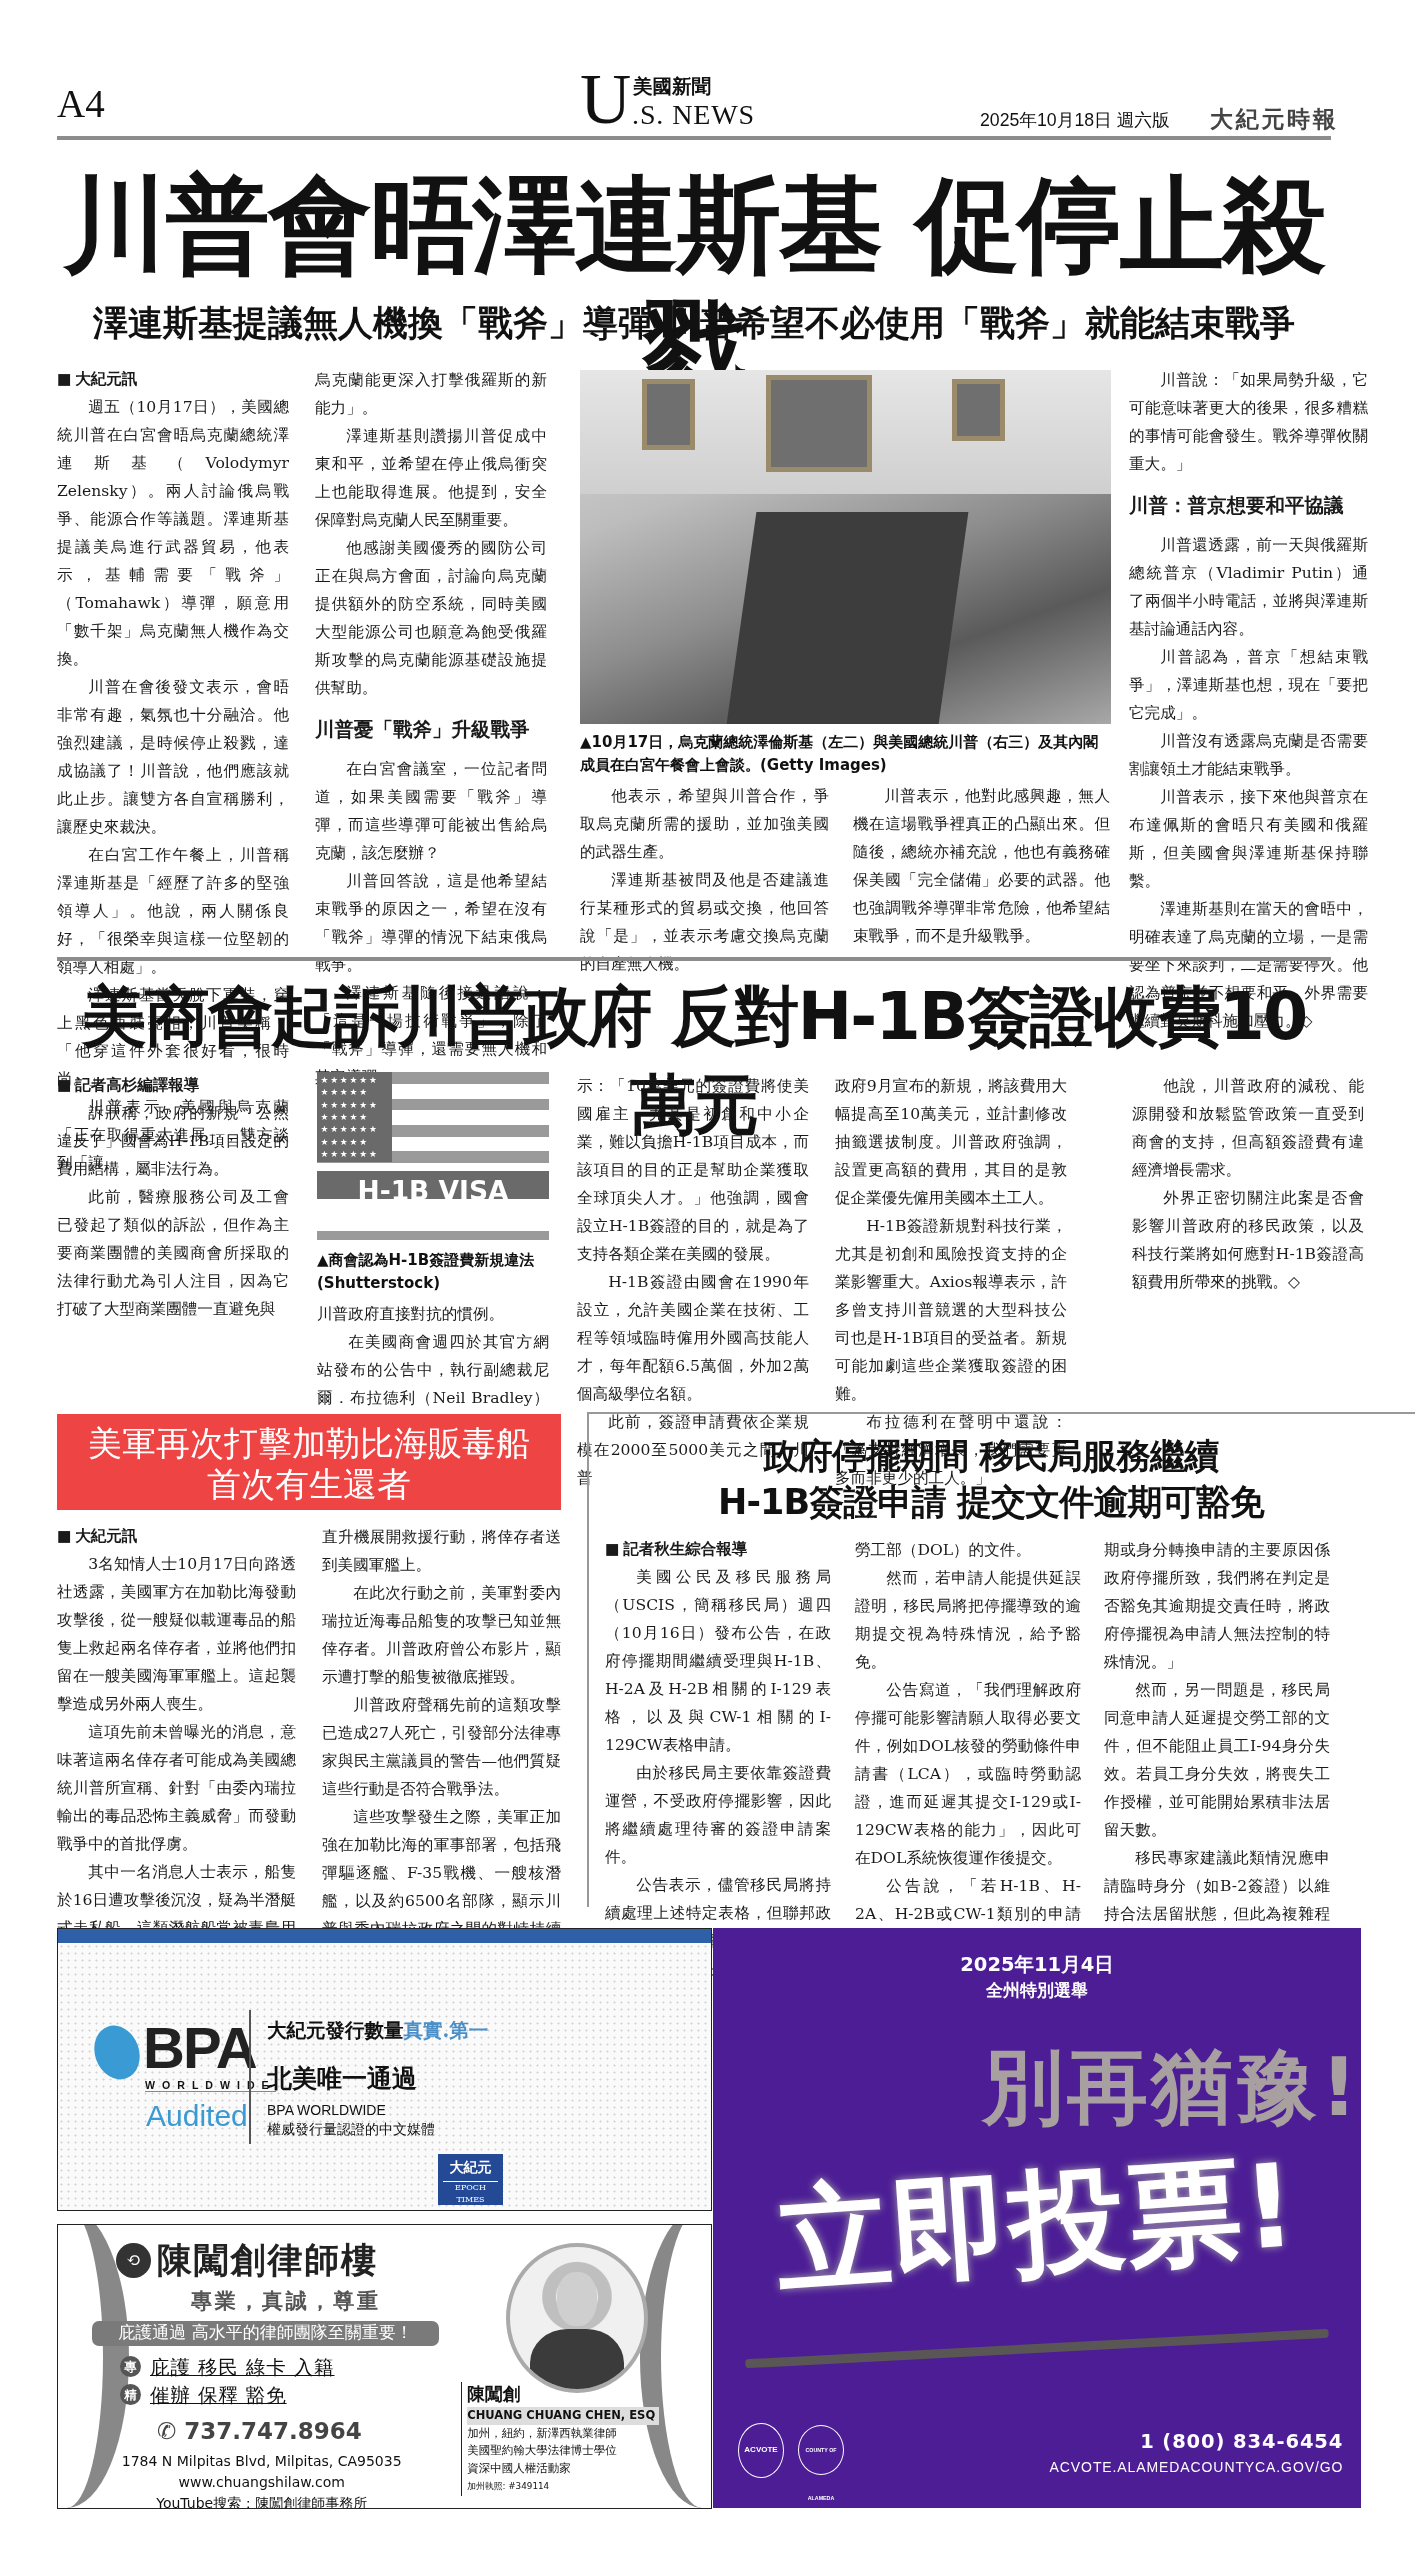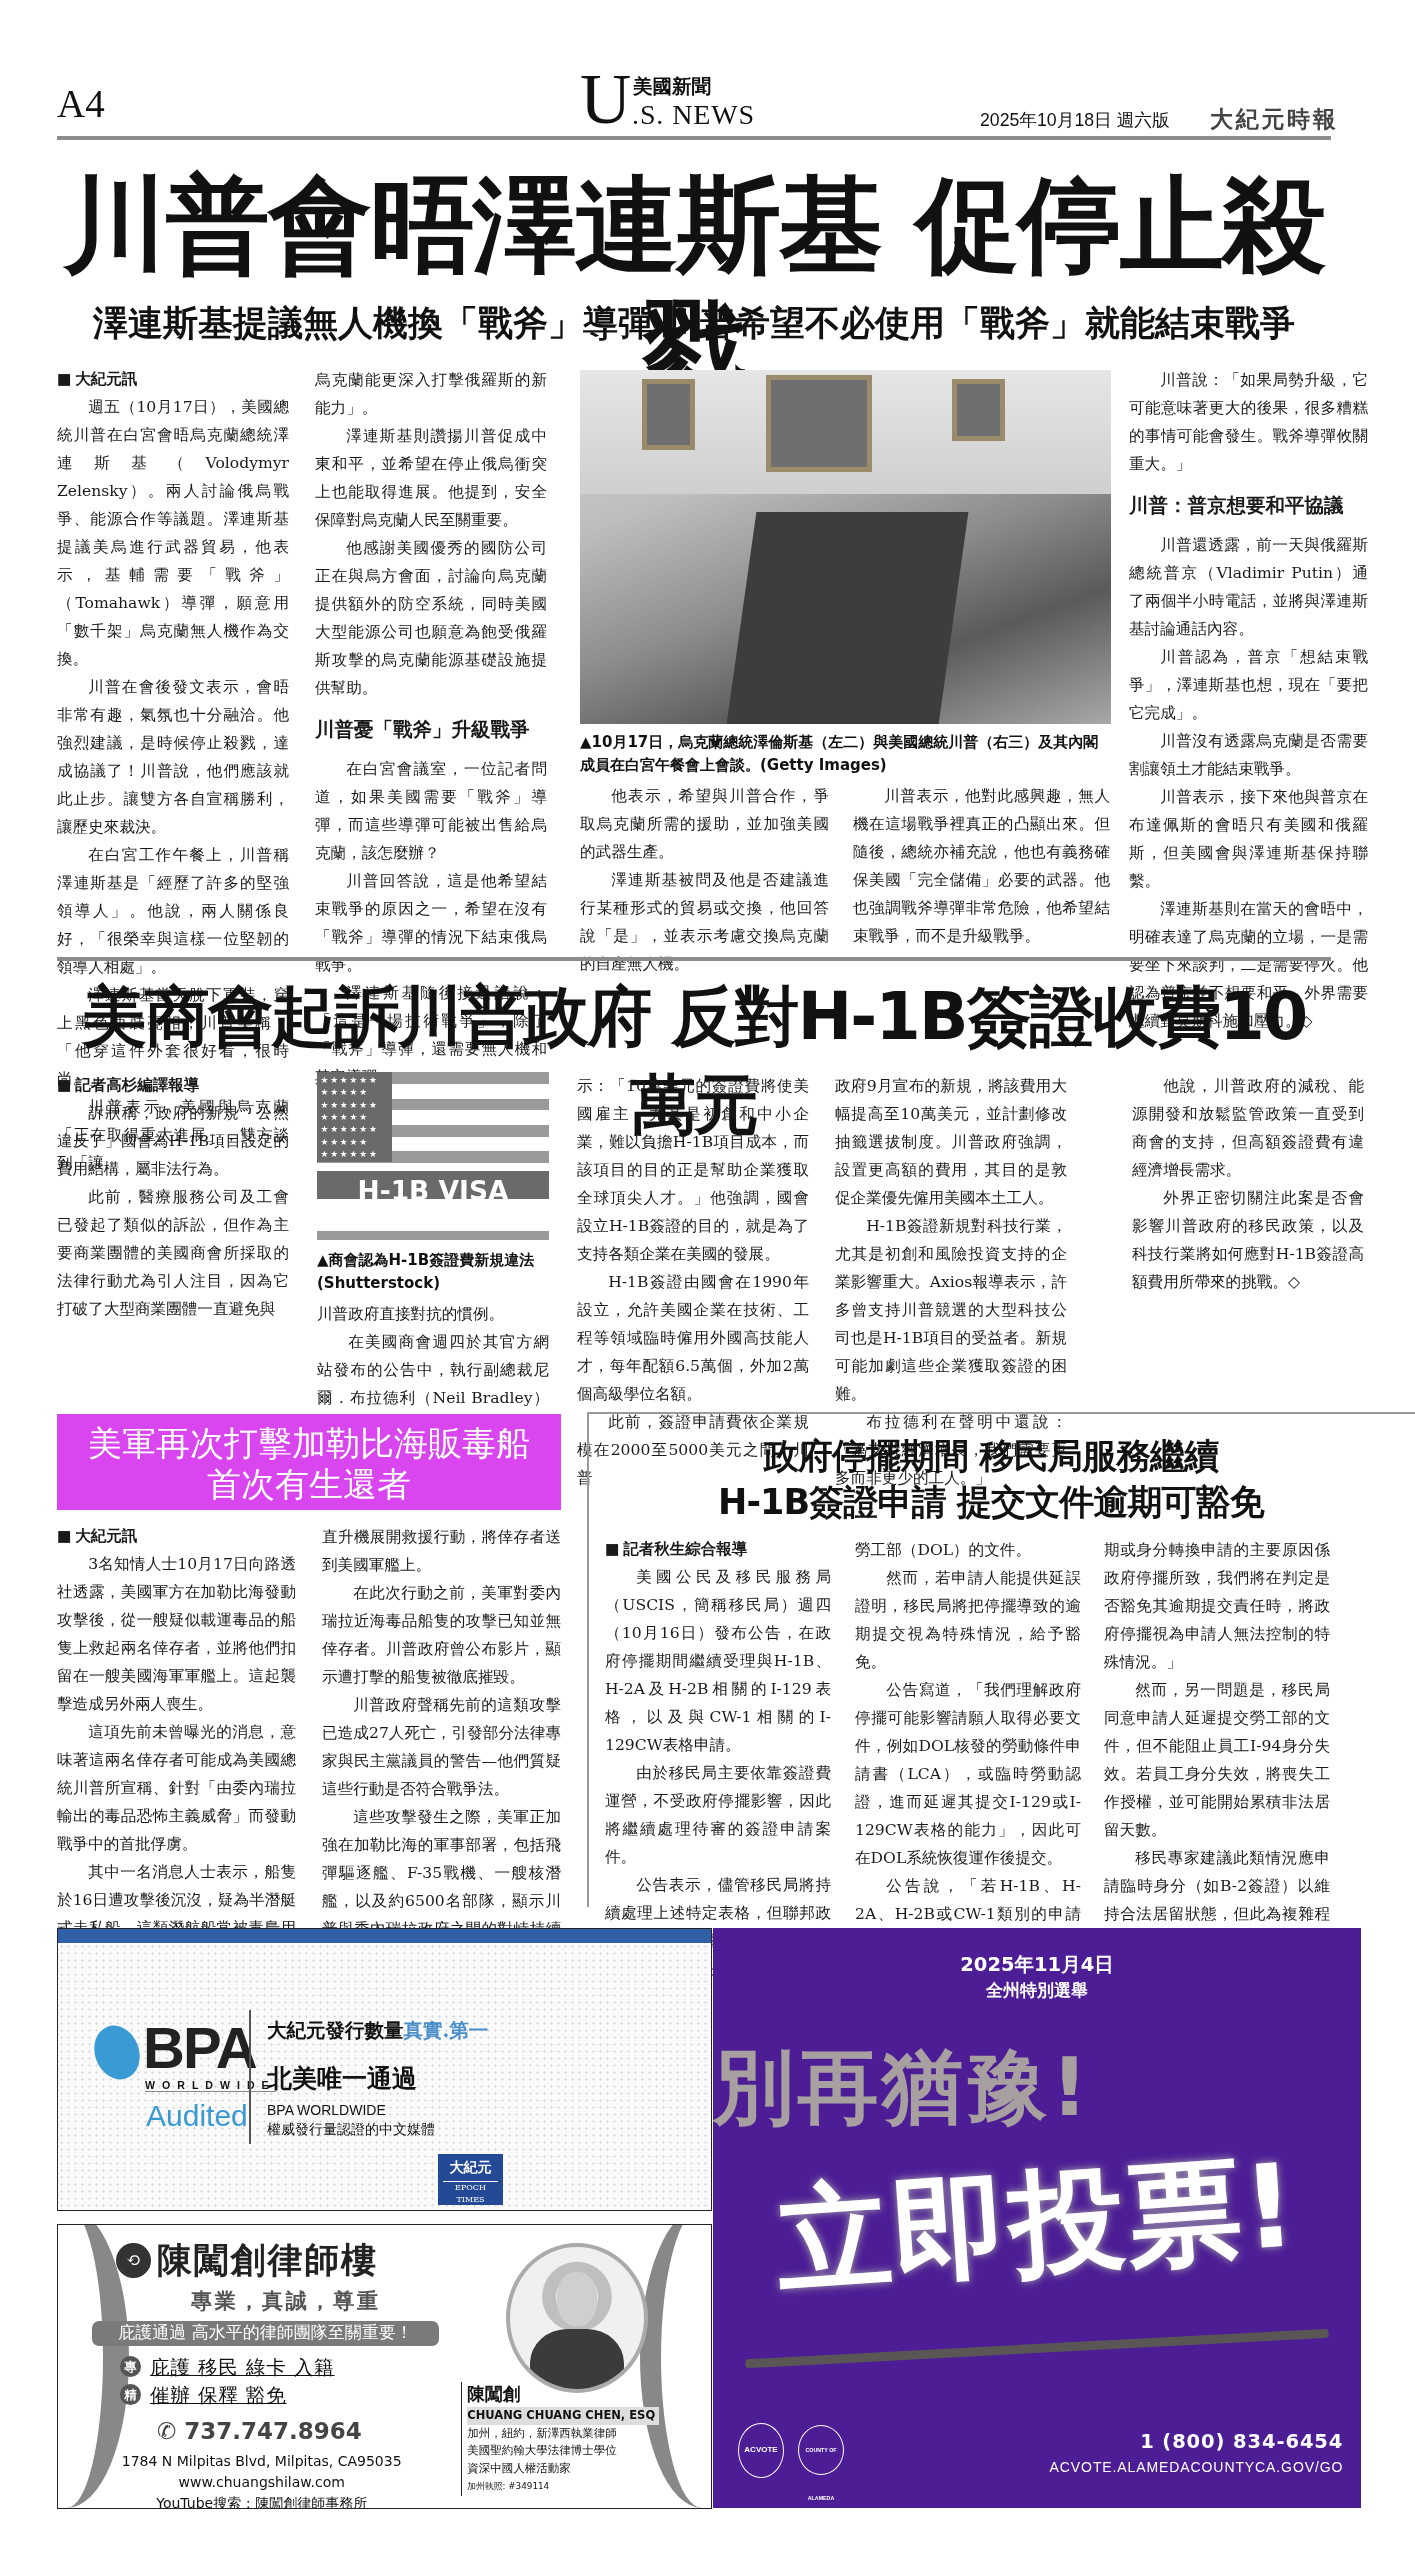--- a/index.html
+++ b/index.html
@@ -39,21 +39,21 @@
 
   
   .visa-graphic { background: #fff; }
   .flag { position: absolute; left: 0; top: 0; width: 100%; height: 90px; }
   .stripe { position: absolute; left: 0; width: 100%; height: 11.5px; background: #9a9a9a; }
   .canton { position: absolute; left: 0; top: 0; width: 75px; height: 90px; background: #6a6a6a; color: #fff; font-size: 8.8px; line-height: 12.4px; letter-spacing: 1.8px; padding: 1.8px 3.5px; overflow: hidden; }
   .visa-label { position: absolute; left: 0; top: 99px; width: 100%; height: 28px; background: #6a6a6a; color: #fff; font-family: "DejaVu Sans", sans-serif; font-weight: bold; font-size: 26.5px; line-height: 39px; text-align: center; }
   .visa-bottom { position: absolute; left: 0; top: 159px; width: 100%; height: 8.8px; background: #9a9a9a; }
 
   
-  .gray-banner { background: #d946ef; color: #fff; text-align: center; font-family: "DejaVu Sans", sans-serif; font-size: 34px; line-height: 41px; padding-top: 8.8px; }
+  .gray-banner { background: #ef4444; color: #fff; text-align: center; font-family: "DejaVu Sans", sans-serif; font-size: 34px; line-height: 41px; padding-top: 8.8px; }
 
   .h3 { text-align: center; font-family: "DejaVu Sans", sans-serif; font-weight: bold; font-size: 35px; line-height: 46px; letter-spacing: -0.9px; }
 
   
   .ad-bpa { border: 1.8px solid #222; background: #fafafa; background-image: radial-gradient(#d6d6d6 0.9px, transparent 1.2px); background-size: 7px 7px; }
   .ad-bpa .topbar { position: absolute; left: 0; top: 0; width: 100%; height: 14px; background: #2f5fa7; }
   .bpa-logo-circle { position: absolute; width: 44px; height: 55px; border-radius: 50%; background: #3a9ad4; transform: rotate(-20deg); }
   .bpa-word { position: absolute; font-family: "Liberation Sans", sans-serif; font-weight: bold; font-size: 58px; color: #222; letter-spacing: -1.8px; }
   .bpa-ww { position: absolute; font-family: "Liberation Sans", sans-serif; font-weight: bold; font-size: 10.6px; letter-spacing: 7px; border-bottom: 1.8px solid #888; }
   .bpa-aud { position: absolute; font-family: "Liberation Sans", sans-serif; font-size: 30px; color: #3a9ad4; }
@@ -77,21 +77,21 @@
   .law-addr { position: absolute; font-family: "DejaVu Sans", sans-serif; font-size: 14px; line-height: 21px; text-align: center; }
   .law-photo { position: absolute; border-radius: 50%; border: 4.4px solid #aaa; background: radial-gradient(circle at 50% 35%, #e8e8e8 0 18%, #bfbfbf 19% 30%, #f0f0f0 31%); overflow: hidden; }
   .law-photo .suit { position: absolute; left: 15%; top: 58%; width: 70%; height: 60%; background: #3b3b3b; border-radius: 40% 40% 0 0; }
   .law-photo .head { position: absolute; left: 35%; top: 18%; width: 30%; height: 38%; background: #cfcfcf; border-radius: 45%; }
   .law-bio { position: absolute; font-family: "DejaVu Sans", sans-serif; font-size: 11.5px; line-height: 17.7px; border-left: 1.8px solid #222; padding-left: 5.3px; }
   .law-bio .nm { font-size: 17.7px; font-weight: bold; line-height: 25px; }
   .law-bio .en { background: #ddd; font-weight: bold; font-size: 11.5px; }
 
   .ad-vote { background: #4c1d95; color: #fff; overflow: hidden; }
   .vote-date { position: absolute; width: 100%; text-align: center; font-family: "DejaVu Sans", sans-serif; font-weight: bold; font-size: 19.5px; line-height: 23px; }
-  .vote-big1 { position: absolute; width: 100%; text-align: left; font-family: "DejaVu Sans", sans-serif; font-weight: bold; font-size: 81px; color: #a8a0a0; letter-spacing: 3.5px; }
+  .vote-big1 { position: absolute; width: 100%; text-align: right; font-family: "DejaVu Sans", sans-serif; font-weight: bold; font-size: 81px; color: #a8a0a0; letter-spacing: 3.5px; }
   .vote-big2 { position: absolute; width: 100%; text-align: center; font-family: "DejaVu Sans", sans-serif; font-weight: bold; font-size: 115px; color: #fff; transform: rotate(-4deg); text-shadow: 0 0 8.8px #aaa; letter-spacing: 1.8px; }
   .vote-bar { position: absolute; height: 8.8px; background: #5a5656; transform: rotate(-3deg); border-radius: 3.5px; }
   .vote-phone { position: absolute; right: 17.7px; font-family: "DejaVu Sans", sans-serif; font-weight: bold; font-size: 19.5px; letter-spacing: 0.9px; }
   .vote-url { position: absolute; right: 17.7px; font-family: "Liberation Sans", sans-serif; font-size: 14px; letter-spacing: 0.9px; }
   .seal { position: absolute; border-radius: 50%; border: 1.8px solid #fff; color: #fff; text-align: center; font-family: "Liberation Sans", sans-serif; font-weight: bold; font-size: 8px; }
 </style>
 </head>
 <body>
 
 <div class="abs page-no">A4</div>

